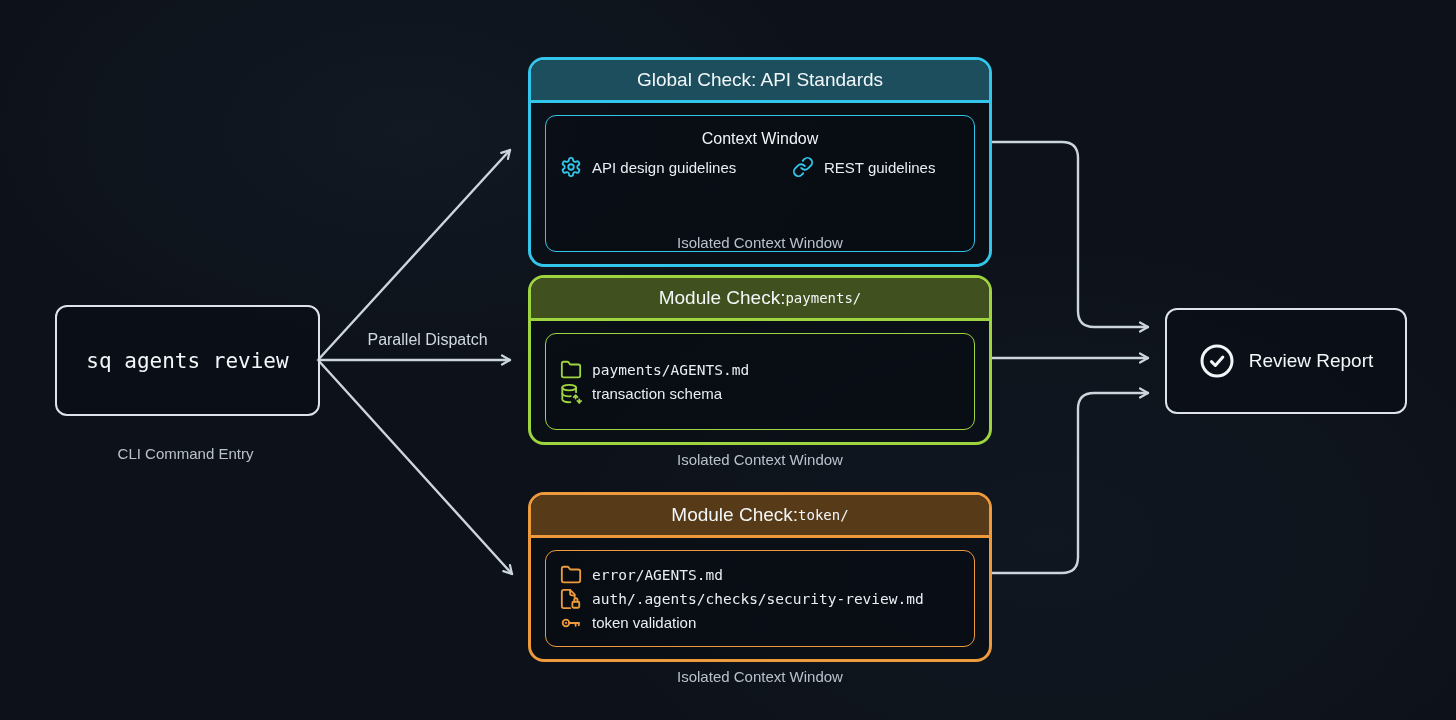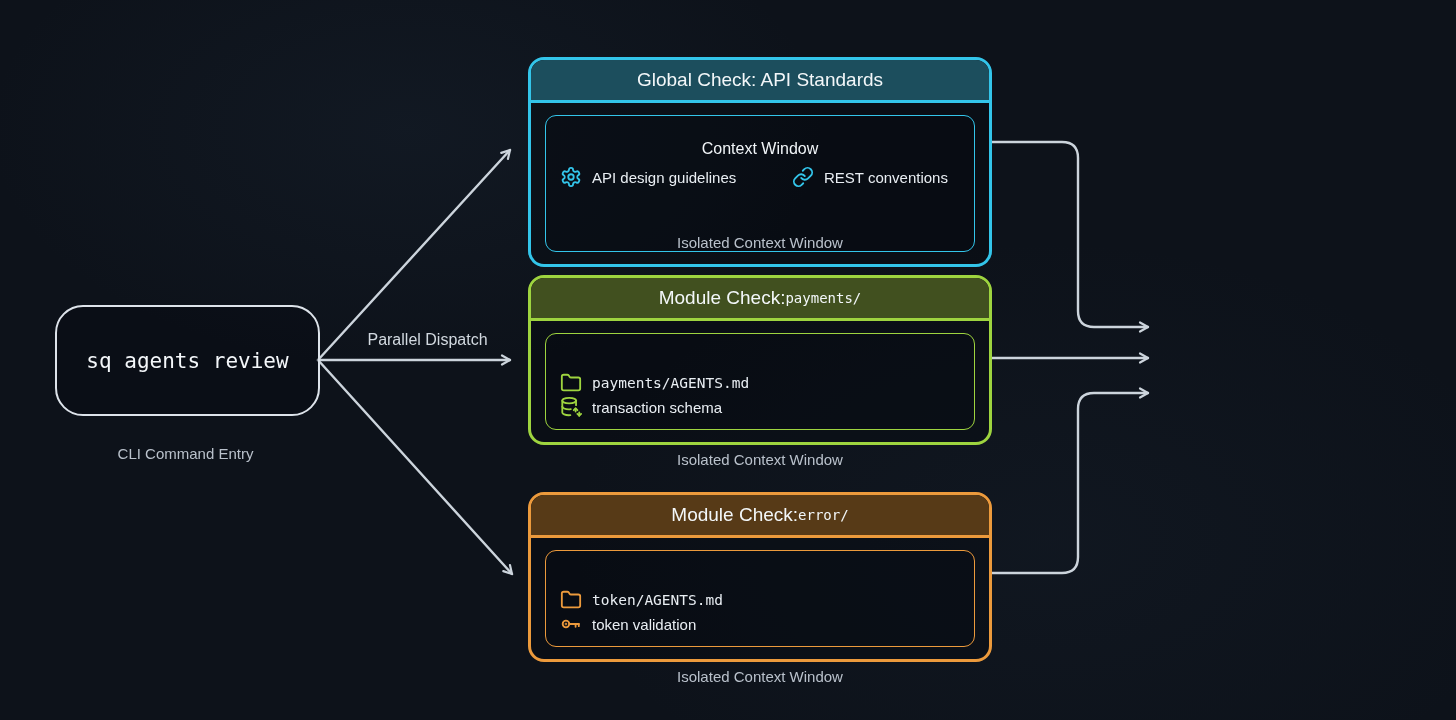--- a/index.html
+++ b/index.html
@@ -9,21 +9,21 @@
     background:
       radial-gradient(ellipse 700px 400px at 28% 18%, rgba(46,66,88,.14), transparent 60%),
       radial-gradient(ellipse 800px 500px at 72% 75%, rgba(46,66,88,.10), transparent 60%),
       #0d121a;
     color:#eef2f6;
   }
   .arrows{position:absolute;inset:0;width:1456px;height:720px;}
 
   
   .node{
-    position:absolute;border:2.5px solid #dde3ea;border-radius:28px;
+    position:absolute;border:2.5px solid #dde3ea;border-radius:12px;
     display:flex;align-items:center;justify-content:center;
     background:rgba(6,10,16,.35);
   }
   .node--cli{left:55px;top:305px;width:261px;height:107px;}
   .node--report{left:1165px;top:308px;width:238px;height:102px;gap:14px;}
   .cli-cmd{font-family:"DejaVu Sans Mono",monospace;font-size:21px;color:#f4f7fa;white-space:nowrap;}
   .report-label{font-size:19px;color:#f4f7fa;white-space:nowrap;}
 
   .caption{
     position:absolute;text-align:center;font-size:15px;color:#b9c1cb;white-space:nowrap;
@@ -46,24 +46,24 @@
   .agent--auth{--accent:#ec9a3c;--hdr:#573a17;top:492px;height:170px;}
   .agent__header{
     height:40px;border-bottom:3px solid var(--accent);background:var(--hdr);
     display:flex;align-items:center;justify-content:center;gap:0;
     font-size:19px;color:#f3f7f9;white-space:nowrap;
   }
   .agent__header .code{font-family:"DejaVu Sans Mono",monospace;font-size:14px;}
   .agent__inner{
     margin:12px 14px;box-sizing:border-box;height:calc(100% - 43px - 24px);
     border:1.5px solid var(--accent);border-radius:11px;
-    padding:23px 14px;background:rgba(4,8,14,.25);
+    padding:13px 14px;background:rgba(4,8,14,.25);
   }
   .agent--payments .agent__inner,.agent--auth .agent__inner{
-    padding:10px 14px;display:flex;flex-direction:column;justify-content:flex-end;
+    padding:10px 14px;display:flex;flex-direction:column;justify-content:center;
   }
   .cw-title{text-align:center;font-size:16px;color:#f1f5f8;margin:1px 0 7px;}
   .cw-grid{display:grid;grid-template-columns:232px 1fr;}
   .item{display:flex;align-items:center;gap:10px;min-height:24px;white-space:nowrap;}
   .item .txt{font-size:15px;color:#e9eef3;}
   .item .txt--mono{font-family:"DejaVu Sans Mono",monospace;font-size:14.5px;}
   .ic{width:22px;height:22px;flex:0 0 22px;display:block;}
   .ic svg{width:22px;height:22px;display:block;stroke:var(--accent);fill:none;
     stroke-width:2;stroke-linecap:round;stroke-linejoin:round;}
   .ic--white svg{stroke:#f2f6f9;stroke-width:2;}
@@ -115,21 +115,21 @@
           </span>
           <span class="txt">API design guidelines</span>
         </div>
         <div class="item">
           <span class="ic">
             <svg viewBox="0 0 24 24">
                 <path d="M10 13a5 5 0 0 0 7.54.54l3-3a5 5 0 0 0-7.07-7.07l-1.72 1.71"></path>
                 <path d="M14 11a5 5 0 0 0-7.54-.54l-3 3a5 5 0 0 0 7.07 7.07l1.71-1.71"></path>
               </svg>
           </span>
-          <span class="txt">REST conventions</span>
+          <span class="txt">REST guidelines</span>
         </div>
       </div>
     </div>
   </div>
   <div class="caption caption--a0">Isolated Context Window</div>
 
   <div class="agent agent--payments">
     <div class="agent__header">
       <span>Module Check: </span>
         <span class="code">payments/</span>
@@ -158,41 +158,61 @@
         </span>
         <span class="txt">transaction schema</span>
       </div>
     </div>
   </div>
   <div class="caption caption--a1">Isolated Context Window</div>
 
   <div class="agent agent--auth">
     <div class="agent__header">
       <span>Module Check: </span>
-        <span class="code">error/</span>
+        <span class="code">token/</span>
     </div>
     <div class="agent__inner">
       <div class="item">
         <span class="ic">
           <svg viewBox="0 0 24 24">
               <path d="M20 20a2 2 0 0 0 2-2V8a2 2 0 0 0-2-2h-7.9a2 2 0 0 1-1.69-.9L9.6 3.9A2 2 0 0 0 7.93 3H4a2 2 0 0 0-2 2v13a2 2 0 0 0 2 2Z"></path>
             </svg>
         </span>
-        <span class="txt txt--mono">token/AGENTS.md</span>
+        <span class="txt txt--mono">error/AGENTS.md</span>
+      </div>
+      <div class="item">
+        <span class="ic">
+          <svg viewBox="0 0 24 24">
+              <path d="M11 22H4a2 2 0 0 1-2-2V4a2 2 0 0 1 2-2h7l5 5v3"></path>
+              <path d="M11 2v4a2 2 0 0 0 2 2h3"></path>
+              <rect x="13.5" y="15" width="7.5" height="6.5" rx="1.2"></rect>
+              <path d="M15.5 15v-2a1.8 1.8 0 0 1 3.6 0v2"></path>
+            </svg>
+        </span>
+        <span class="txt txt--mono">auth/.agents/checks/security-review.md</span>
       </div>
       <div class="item">
         <span class="ic">
           <svg viewBox="0 0 24 24">
               <circle cx="6.5" cy="12" r="3.6"></circle>
               <circle cx="6.5" cy="12" r="0.4"></circle>
               <path d="M10.1 12h10.4"></path>
               <path d="M17 12v3"></path>
               <path d="M20.5 12v2.4"></path>
             </svg>
         </span>
         <span class="txt">token validation</span>
       </div>
     </div>
   </div>
   <div class="caption caption--a2">Isolated Context Window</div>
 
+  <div class="node node--report">
+    <span class="ic ic--white ic--report">
+      <svg viewBox="0 0 24 24">
+          <circle cx="12" cy="12" r="10"></circle>
+          <path d="m8.3 12.4 2.6 2.6 5-5.6"></path>
+        </svg>
+    </span>
+    <span class="report-label">Review Report</span>
+  </div>
 
 </div>
 
 </body></html>

